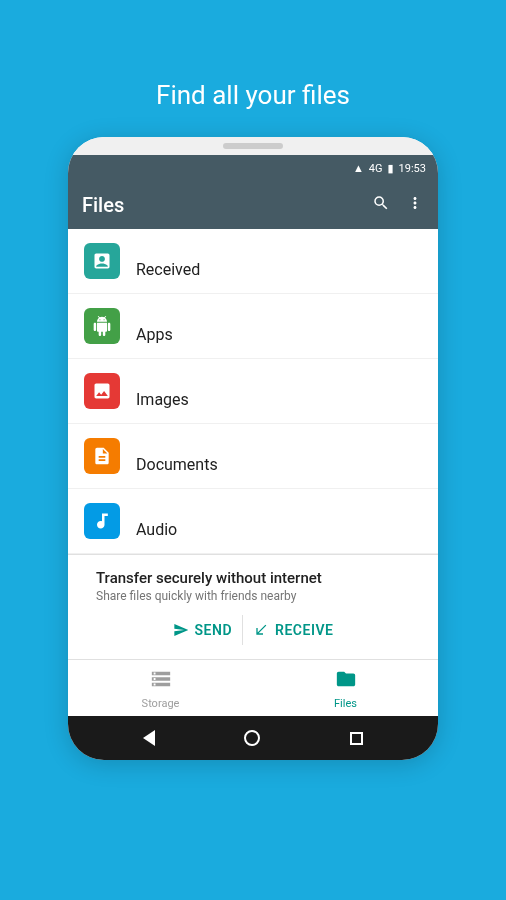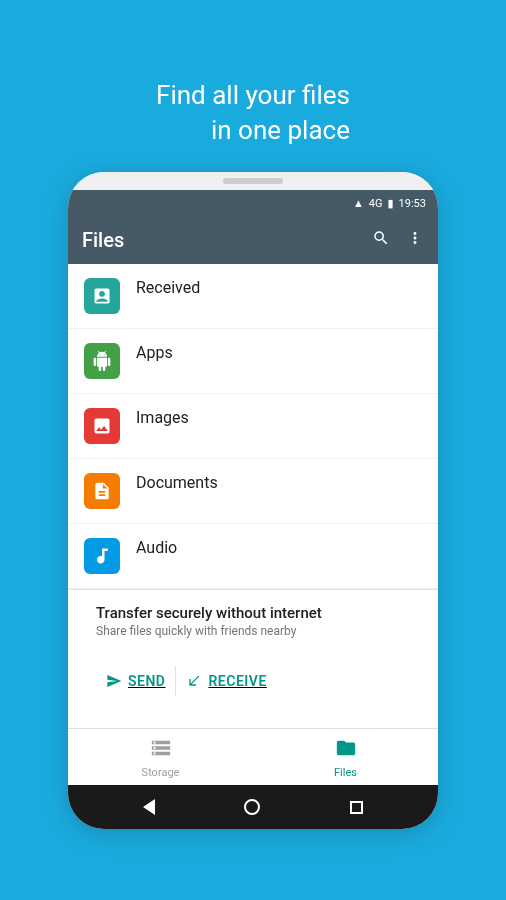--- a/index.html
+++ b/index.html
@@ -91,21 +91,21 @@
 
     .content-area {
       background: white;
       flex: 1;
       display: flex;
       flex-direction: column;
     }
 
     .list-item {
       display: flex;
-      align-items: flex-start;
+      align-items: flex-end;
       padding: 14px 16px;
       border-bottom: 1px solid #f0f0f0;
       cursor: pointer;
     }
 
     .item-icon {
       width: 36px;
       height: 36px;
       border-radius: 6px;
       display: flex;
@@ -133,27 +133,26 @@
     }
     .transfer-title {
       font-size: 15px;
       color: #212121;
       font-weight: 500;
       margin-bottom: 2px;
     }
     .transfer-subtitle {
       font-size: 12px;
       color: #757575;
-      margin-bottom: 28px;
+      margin-bottom: 12px;
     }
     .transfer-buttons {
       display: flex;
-      justify-content: flex-start;
-      margin-bottom: 24px;
-      text-decoration: underline;
+      justify-content: center;
+      margin-bottom: 6px;
     }
     .transfer-btn {
       display: flex;
       align-items: center;
       gap: 6px;
       color: #009688;
       font-size: 14px;
       font-weight: 600;
       cursor: pointer;
       padding: 6px 10px;
@@ -218,21 +217,20 @@
       width: 13px; height: 13px;
       border: 2.5px solid white;
     }
   </style>
 </head>
 <body>
 
 <div style="text-align:center;margin-top:38px;">
   <div class="headline">
     <span>Find all your files</span><br>
-    <span>in one place</span>
   </div>
 </div>
 
 <div class="phone-wrapper">
 
   <div class="phone-top-bar">
     <div class="phone-speaker"></div>
   </div>
 
   <div class="status-bar">

